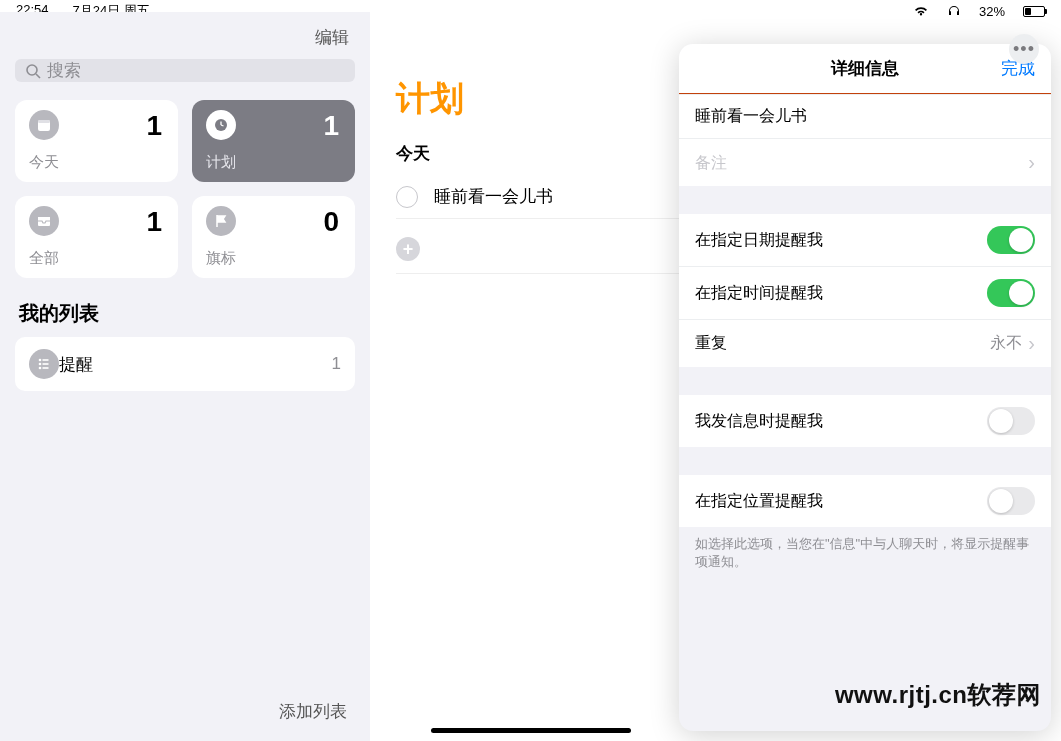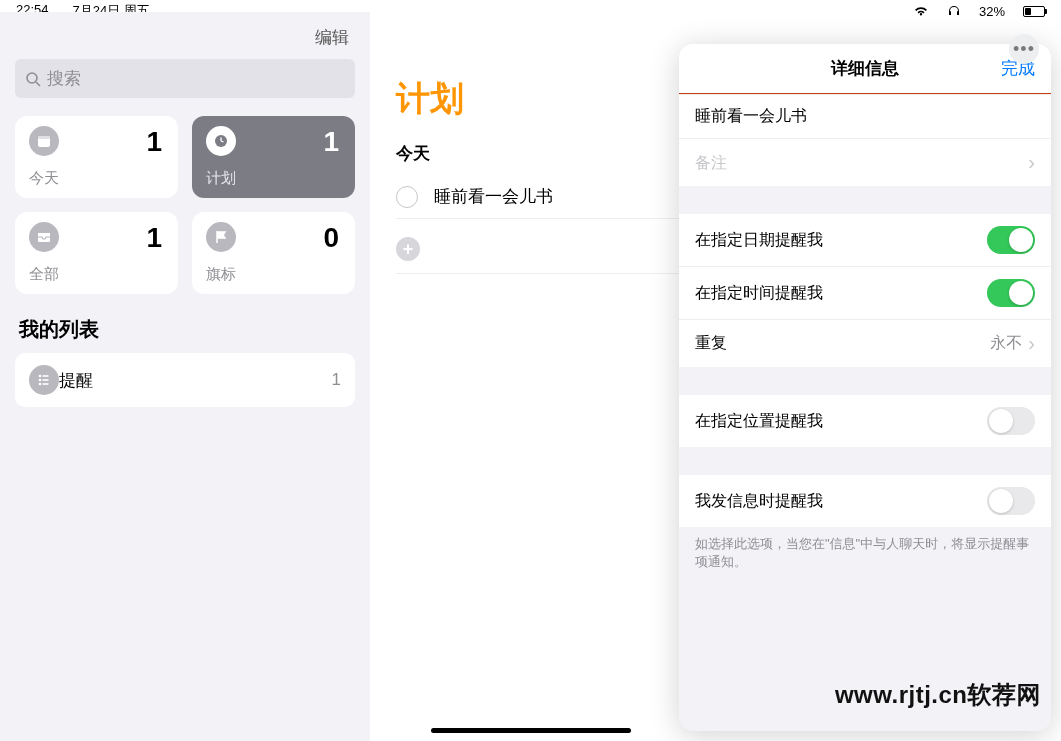--- a/index.html
+++ b/index.html
@@ -9,21 +9,21 @@
   .status-bar { position: absolute; top: 0; left: 0; right: 0; height: 22px; display: flex; align-items: center; justify-content: space-between; padding: 0 16px; font-size: 13px; font-weight: 500; }
   .status-left { display: flex; gap: 24px; }
   .status-right { display: flex; align-items: center; gap: 18px; font-size: 13px; }
   .battery-icon { width: 22px; height: 11px; border: 1px solid #000; border-radius: 2px; position: relative; display: inline-block; }
   .battery-icon::after { content: ""; position: absolute; right: -3px; top: 2px; width: 2px; height: 5px; background: #000; border-radius: 0 1px 1px 0; }
   .battery-fill { position: absolute; left: 1px; top: 1px; bottom: 1px; width: 30%; background: #000; border-radius: 1px; }
 
   
   .sidebar { position: absolute; top: 12px; left: 0; width: 370px; bottom: 0; background: #f2f2f7; padding: 0 15px; display: flex; flex-direction: column; }
   .edit-row { text-align: right; padding: 14px 6px 10px; font-size: 17px; color: #555; }
-  .search-box { background: #e2e2e8; border-radius: 6px; padding: 8px 10px; display: flex; align-items: center; gap: 6px; color: #8e8e93; font-size: 17px; margin-bottom: 18px; }
+  .search-box { background: #e2e2e8; border-radius: 6px; padding: 0 10px; display: flex; align-items: center; gap: 6px; color: #8e8e93; font-size: 17px; margin-bottom: 18px; }
   .cards { display: grid; grid-template-columns: 1fr 1fr; gap: 14px; }
   .card { background: #fff; border-radius: 12px; padding: 10px 14px 10px 14px; height: 82px; position: relative; }
   .card.selected { background: #7c7c84; color: #fff; }
   .card-icon { width: 30px; height: 30px; border-radius: 50%; display: flex; align-items: center; justify-content: center; font-size: 15px; }
   .card-count { position: absolute; top: 10px; right: 16px; font-size: 28px; font-weight: 700; }
   .card-label { position: absolute; bottom: 10px; left: 14px; font-size: 15px; color: #8e8e93; }
   .card.selected .card-label { color: #e6e6ec; }
   .section-title { font-size: 20px; font-weight: 700; margin: 22px 4px 10px; }
   .list-row { background: #fff; border-radius: 10px; padding: 12px 14px; display: flex; align-items: center; font-size: 17px; }
   .list-icon { width: 30px; height: 30px; border-radius: 50%; background: #b8b8be; display: flex; align-items: center; justify-content: center; }
@@ -158,20 +158,21 @@
           <circle cx="4" cy="8" r="1.3" fill="#fff"></circle>
           <rect x="6.5" y="7.2" width="6" height="1.6" fill="#fff"></rect>
           <circle cx="4" cy="12" r="1.3" fill="#fff"></circle>
           <rect x="6.5" y="11.2" width="6" height="1.6" fill="#fff"></rect>
         </svg>
     </div>
     <span>提醒</span>
     <span class="list-count">1</span>
   </div>
 
+  <div class="add-list">添加列表</div>
 </div>
 
 <div class="main">
   <div class="main-title">计划</div>
   <div class="day-label">今天</div>
   <div class="reminder-row">
     <div class="radio"></div>
     <span>睡前看一会儿书</span>
   </div>
   <div style="border-bottom:1px solid #eee; padding:8px 0 12px 0;">
@@ -216,32 +217,32 @@
     </div>
     <div class="panel-row">
       <span>重复</span>
       <span class="value">永不</span>
       <span class="chevron">›</span>
     </div>
   </div>
 
   <div class="panel-group">
     <div class="panel-row">
+      <span>我发信息时提醒我</span>
+      <div class="toggle off">
+          <div class="knob"></div>
+        </div>
+    </div>
+  </div>
+
+  <div class="panel-group">
+    <div class="panel-row">
       <span>在指定位置提醒我</span>
       <div class="toggle off">
           <div class="knob"></div>
         </div>
     </div>
   </div>
-
-  <div class="panel-group">
-    <div class="panel-row">
-      <span>我发信息时提醒我</span>
-      <div class="toggle off">
-          <div class="knob"></div>
-        </div>
-    </div>
-  </div>
   <div class="panel-hint">如选择此选项，当您在"信息"中与人聊天时，将显示提醒事项通知。</div>
 </div>
 
 <div class="home-indicator"></div>
 <div class="watermark">www.rjtj.cn软荐网</div>
 
 </body></html>

